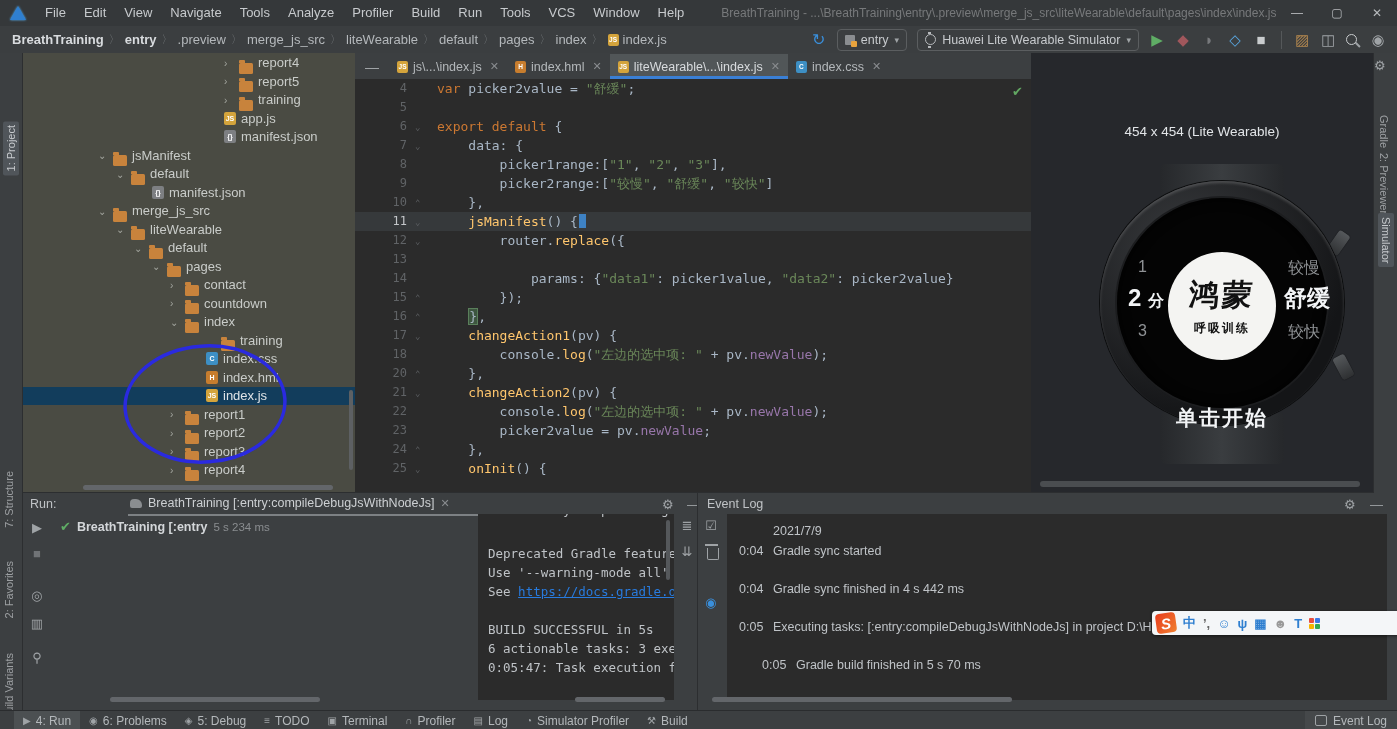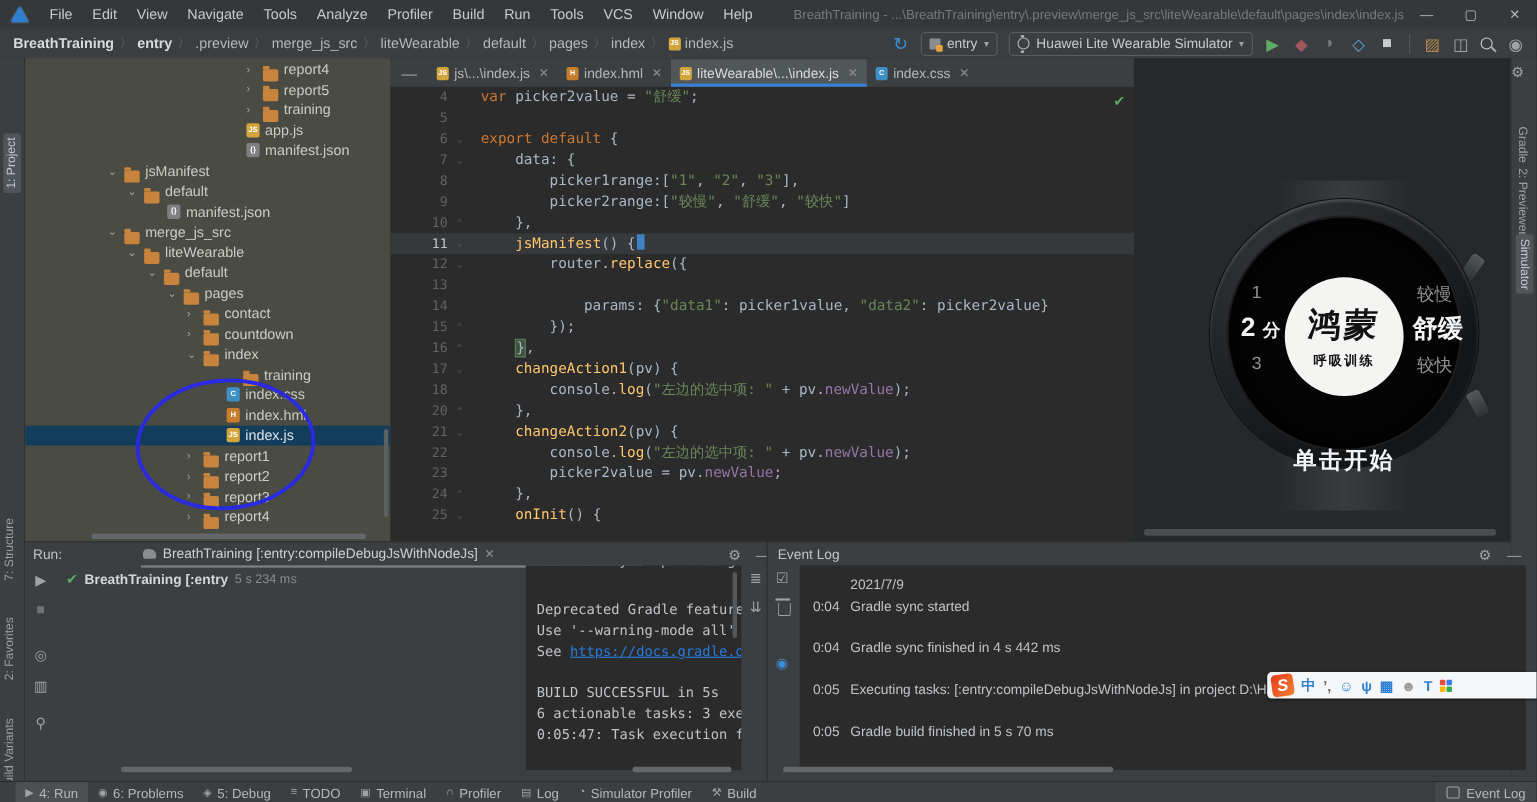--- a/index.html
+++ b/index.html
@@ -422,20 +422,21 @@
     <span class="title">Simulator</span>
     <span class="bp-gear" style="left:278px;position:relative;">⚙</span>
 
   </div>
   <div id="sim-subbar" class="abs">
     <span class="magnifier" style="left:322px;top:7px;">
         <span class="minus"></span>
       </span>
   </div>
   <div id="sim-panel" class="abs"></div>
+  <div id="sim-res" class="abs">454 x 454 (Lite Wearable)</div>
 
   <div class="abs strap" style="left:1160px;top:164px;width:124px;height:50px;"></div>
   <div class="abs strap" style="left:1160px;top:412px;width:124px;height:52px;"></div>
   <div class="abs crown" style="left:1332px;top:231px;width:13px;height:24px;transform:rotate(35deg);"></div>
   <div class="abs crown" style="left:1337px;top:355px;width:13px;height:24px;transform:rotate(-28deg);"></div>
   <div id="watch-case" class="abs"></div>
   <div id="watch-face" class="abs"></div>
   <div class="pick abs" style="left:1138px;top:258px;font-size:16px;">1</div>
   <div class="pick sel abs" style="left:1128px;top:284px;font-size:24px;"><span>2</span> <span style="font-size:16px;">分</span></div>
   <div class="pick abs" style="left:1138px;top:322px;font-size:16px;">3</div>
@@ -490,21 +491,21 @@
   <span class="bp-gear abs" style="left:1344px;top:497px;">⚙</span>
   <span class="bp-min abs" style="left:1370px;top:497px;">—</span>
   <span class="side-icon abs" style="left:700px;top:518px;">☑</span>
   <span class="trash abs" style="left:707px;top:548px;"></span>
   <span class="side-icon abs" style="left:700px;top:595px;color:#3a8fdb;">◉</span>
   <div id="event-body" class="abs">
       <div class="ev-row" style="top:10px;"><span class="ev-time"></span><span>2021/7/9</span></div>
       <div class="ev-row" style="top:30px;"><span class="ev-time">0:04</span><span>Gradle sync started</span></div>
       <div class="ev-row" style="top:68px;"><span class="ev-time">0:04</span><span>Gradle sync finished in 4 s 442 ms</span></div>
       <div class="ev-row" style="top:106px;"><span class="ev-time">0:05</span><span>Executing tasks: [:entry:compileDebugJsWithNodeJs] in project D:\Hairtailofdai_DevE</span></div>
-      <div class="ev-row" style="top:144px;"><span class="ev-time">0:05</span><span>Gradle build finished in 5 s 70 ms</span></div>
+      <div class="ev-row" style="top:144px;margin-left:23px;"><span class="ev-time">0:05</span><span>Gradle build finished in 5 s 70 ms</span></div>
     </div>
   <div class="hbar abs" style="left:712px;top:697px;width:300px;"></div>
 
   <div id="ime-bar" class="abs">
     <span id="sogou-logo">S</span>
     <span class="ime-ic">中</span>
     <span class="ime-ic" style="color:#666;">’,</span>
     <span class="ime-ic">☺</span>
     <span class="ime-ic">ψ</span>
     <span class="ime-ic">▦</span>

